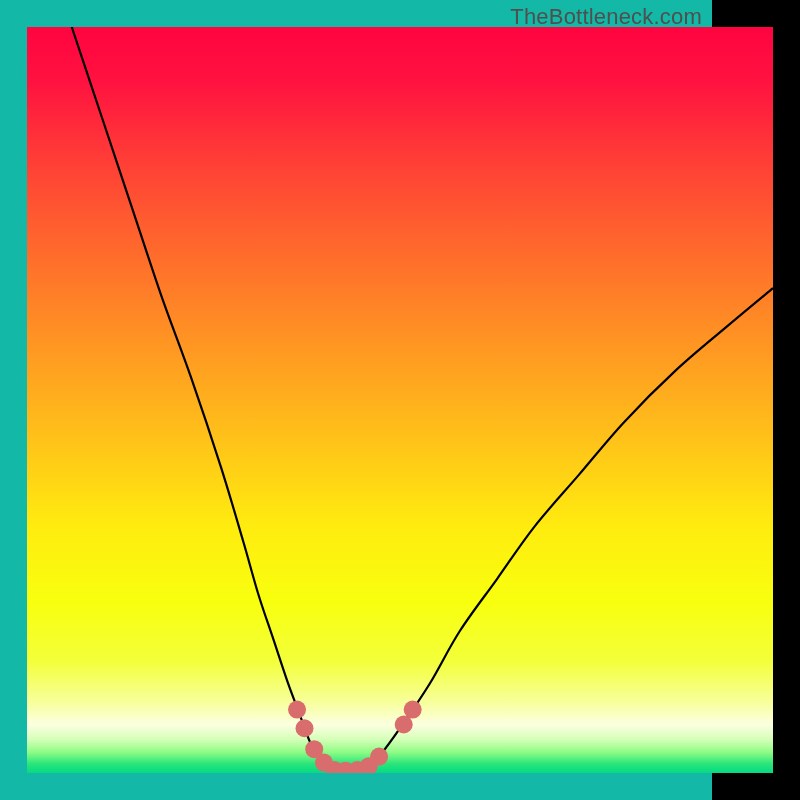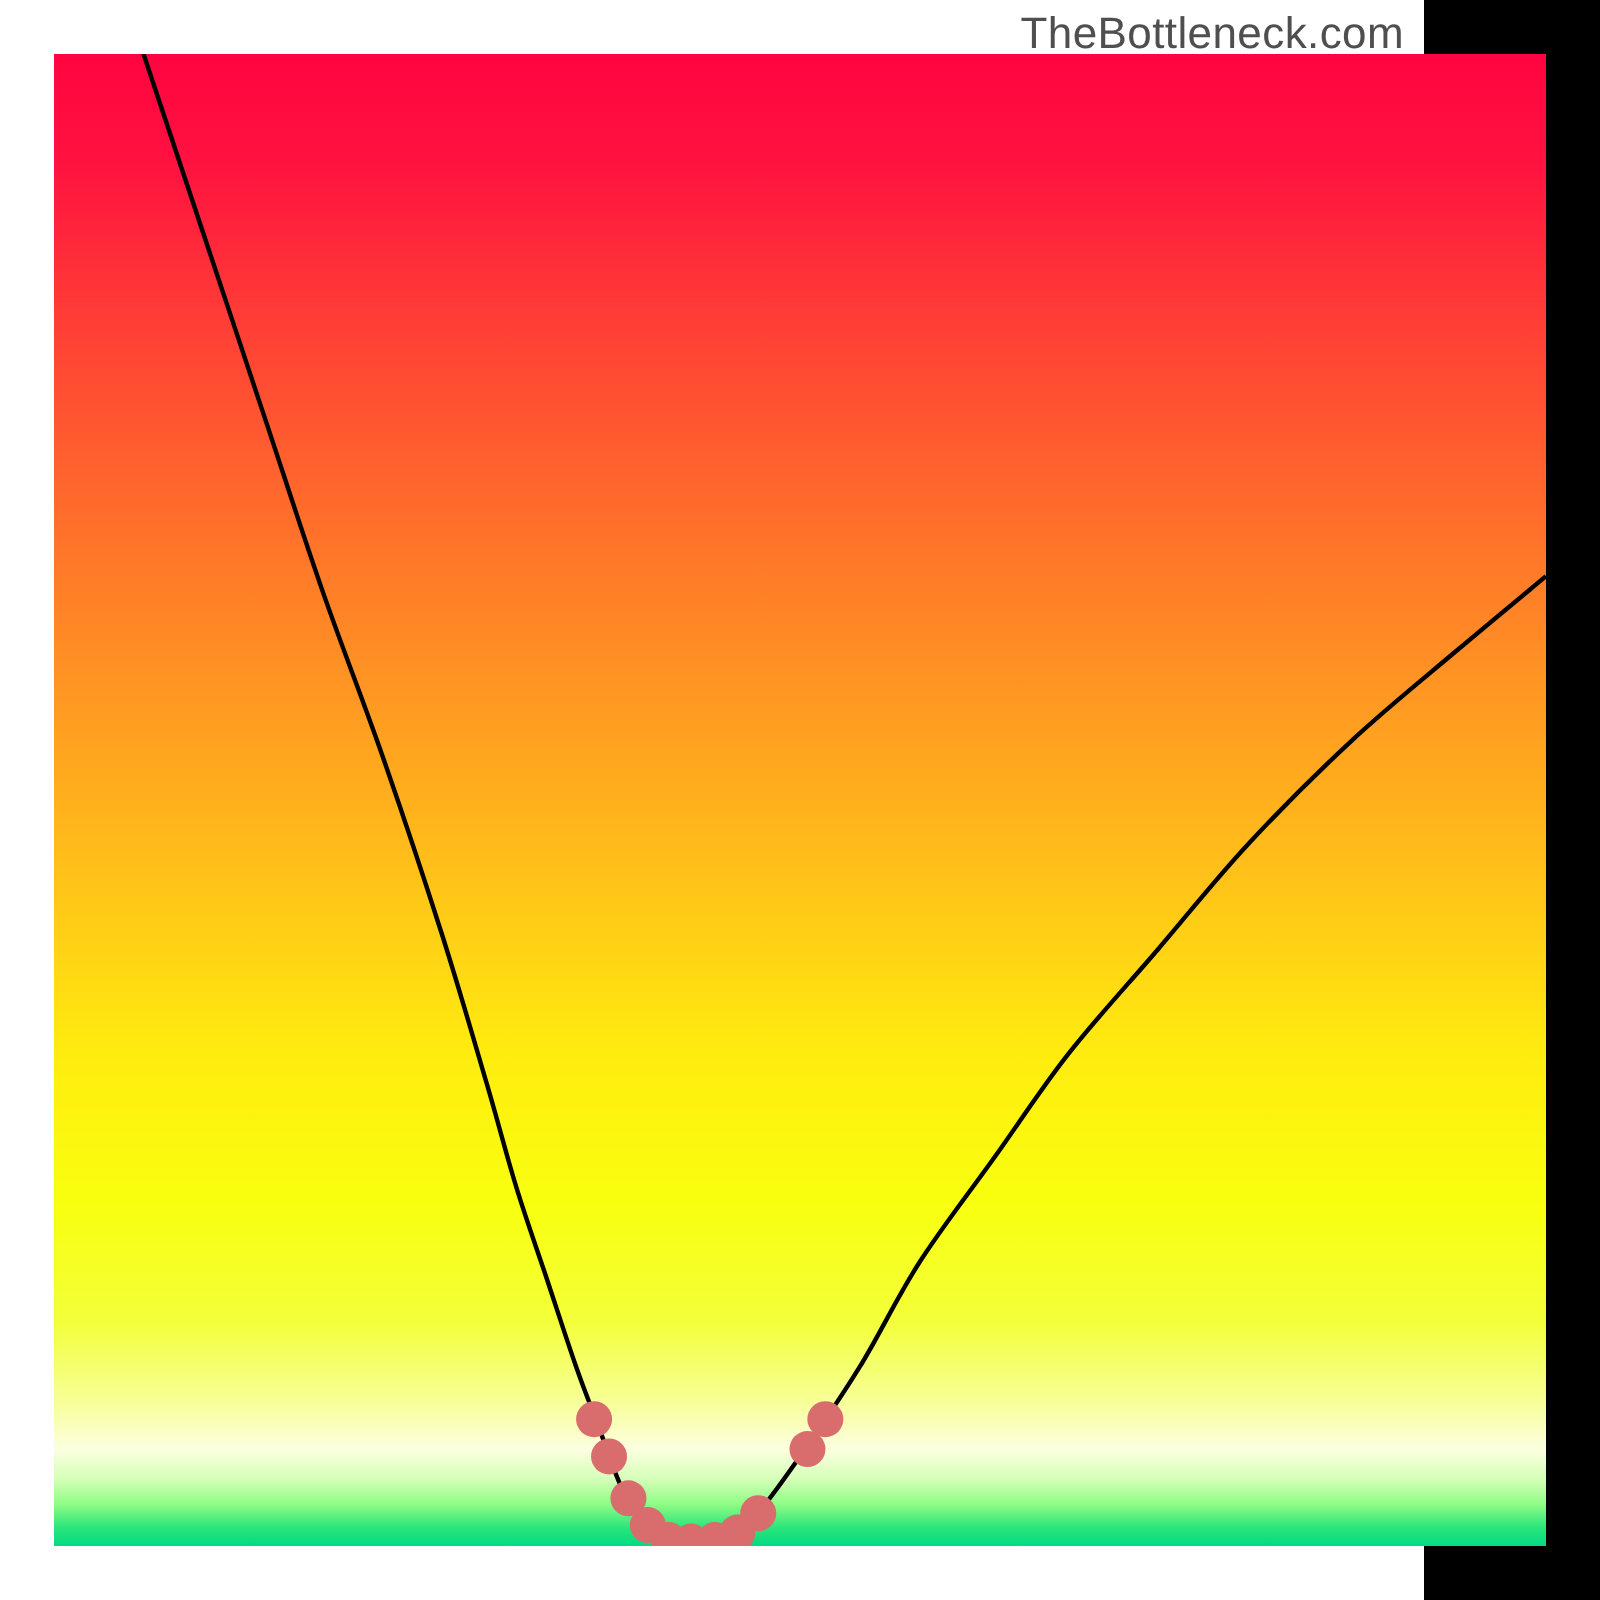--- a/index.html
+++ b/index.html
@@ -10,21 +10,21 @@
     overflow: hidden;
     background: #000;
     font-family: Arial, Helvetica, sans-serif;
   }
   .frame {
     position: absolute;
     left: 0;
     top: 0;
     width: 712px;
     height: 800px;
-    background: #ffffff;
+    background: #14b8a6;
     text-align: center;
   }
   .plot {
     position: absolute;
     left: 27px;
     top: 27px;
     width: 746px;
     height: 746px;
   }
   .watermark {

